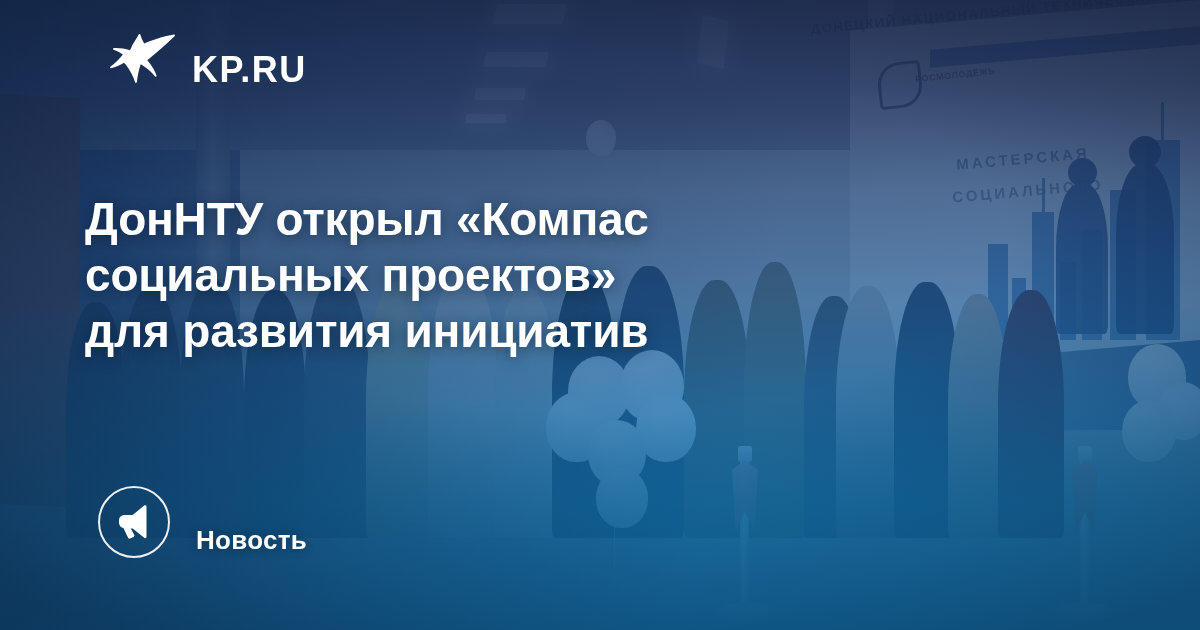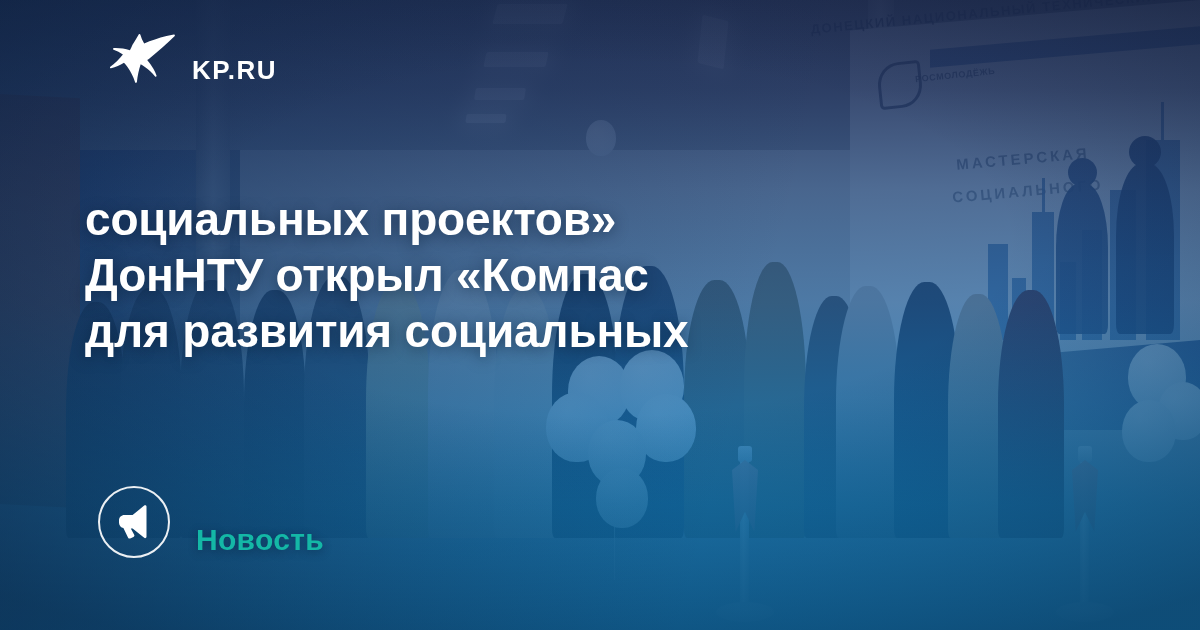--- a/index.html
+++ b/index.html
@@ -129,31 +129,31 @@
       rgba(17,45,86,0) 62%);}
   .vignette{position:absolute;inset:0;
     background:radial-gradient(ellipse 85% 70% at 50% 38%,
       rgba(0,0,0,0) 40%,rgba(6,18,38,.45) 100%);}
 
   
   .content{position:absolute;inset:0;}
 
   .brand{position:absolute;left:110px;top:34px;display:flex;align-items:center;gap:16px;}
   .brand-bird{width:66px;height:72px;flex:none;}
-  .brand-name{color:#fff;font-size:26px;font-weight:700;letter-spacing:1.5px;line-height:1;}
+  .brand-name{color:#fff;font-size:36px;font-weight:700;letter-spacing:1.5px;line-height:1;}
 
   .headline{position:absolute;left:85px;top:160px;width:860px;
     color:#fff;font-size:46px;font-weight:700;line-height:1.22;
     letter-spacing:-.2px;text-shadow:0 2px 14px rgba(6,22,44,.5);}
   .headline .ln{display:block;white-space:nowrap;}
 
   .badge{position:absolute;left:98px;top:486px;display:flex;align-items:center;gap:26px;}
   .badge-circle{width:72px;height:72px;border:2.5px solid rgba(255,255,255,.92);
     border-radius:50%;display:flex;align-items:center;justify-content:center;flex:none;}
-  .badge-label{color:#14b8a6;font-size:30px;font-weight:600;letter-spacing:.3px;
+  .badge-label{color:#ffffff;font-size:26px;font-weight:600;letter-spacing:.3px;
     text-shadow:0 2px 10px rgba(6,22,44,.45);margin-top:36px;}
 </style>
 </head>
 <body>
 
 <div class="card">
 
   <div class="photo">
 
     <div class="wall-left"></div>
@@ -275,23 +275,23 @@
           -1.4-1-2.8-1.9-4.2-2.7-1.9 5.6-3.2 11.6-3.8 17.8-.1 1-1.5 1.1-1.8.2-1.8-5.7-4.4-10.9-7.6-15.3
           -1.1-1.5-2.3-2.9-3.5-4.2-4 2.4-8.3 4.3-12.9 5.5-1 .3-1.6-1-.8-1.6 4.9-3.6 9.1-7.7 12.6-12.2
           -2.9-2-6-3.6-9.3-4.8-.9-.3-.7-1.7.3-1.7 5.6-.2 11 .6 16 2.3 1-1.8 1.9-3.6 2.6-5.5
           C25 7 26.7 3.6 28.7.4c.4-.6 1.4-.5 1.6.2.9 3.2 2.2 6.2 3.9 8.9 6.8-2.8 14.3-5.4 22.3-7.4
           2.4-.6 4.9-1.1 7.4-1.5.9-.2 1.4 1 .6 1.6z"></path>
       </svg>
       <span class="brand-name">KP.RU</span>
     </div>
 
     <h1 class="headline">
+      <span class="ln">ДонНТУ открыл «Компас</span>
       <span class="ln">социальных проектов»</span>
-      <span class="ln">ДонНТУ открыл «Компас</span>
-      <span class="ln">для развития социальных</span>
+      <span class="ln">для развития инициатив</span>
     </h1>
 
     <div class="badge">
       <span class="badge-circle">
         <svg width="38" height="34" viewBox="0 0 38 34">
           <path fill="#ffffff" d="M31.5 1.6c0-1.2-1.4-1.8-2.3-1L17.6 10H9.4C6.4 10 4 12.4 4 15.4v2.4
             c0 2.6 1.9 4.8 4.4 5.3l4.7 9.6c.4.8 1.3 1.1 2.1.8l3.3-1.5c.9-.4 1.2-1.5.7-2.3l-3.4-6.3
             h1.8l11.6 9.4c.9.8 2.3.1 2.3-1V1.6z"></path>
         </svg>
       </span>

